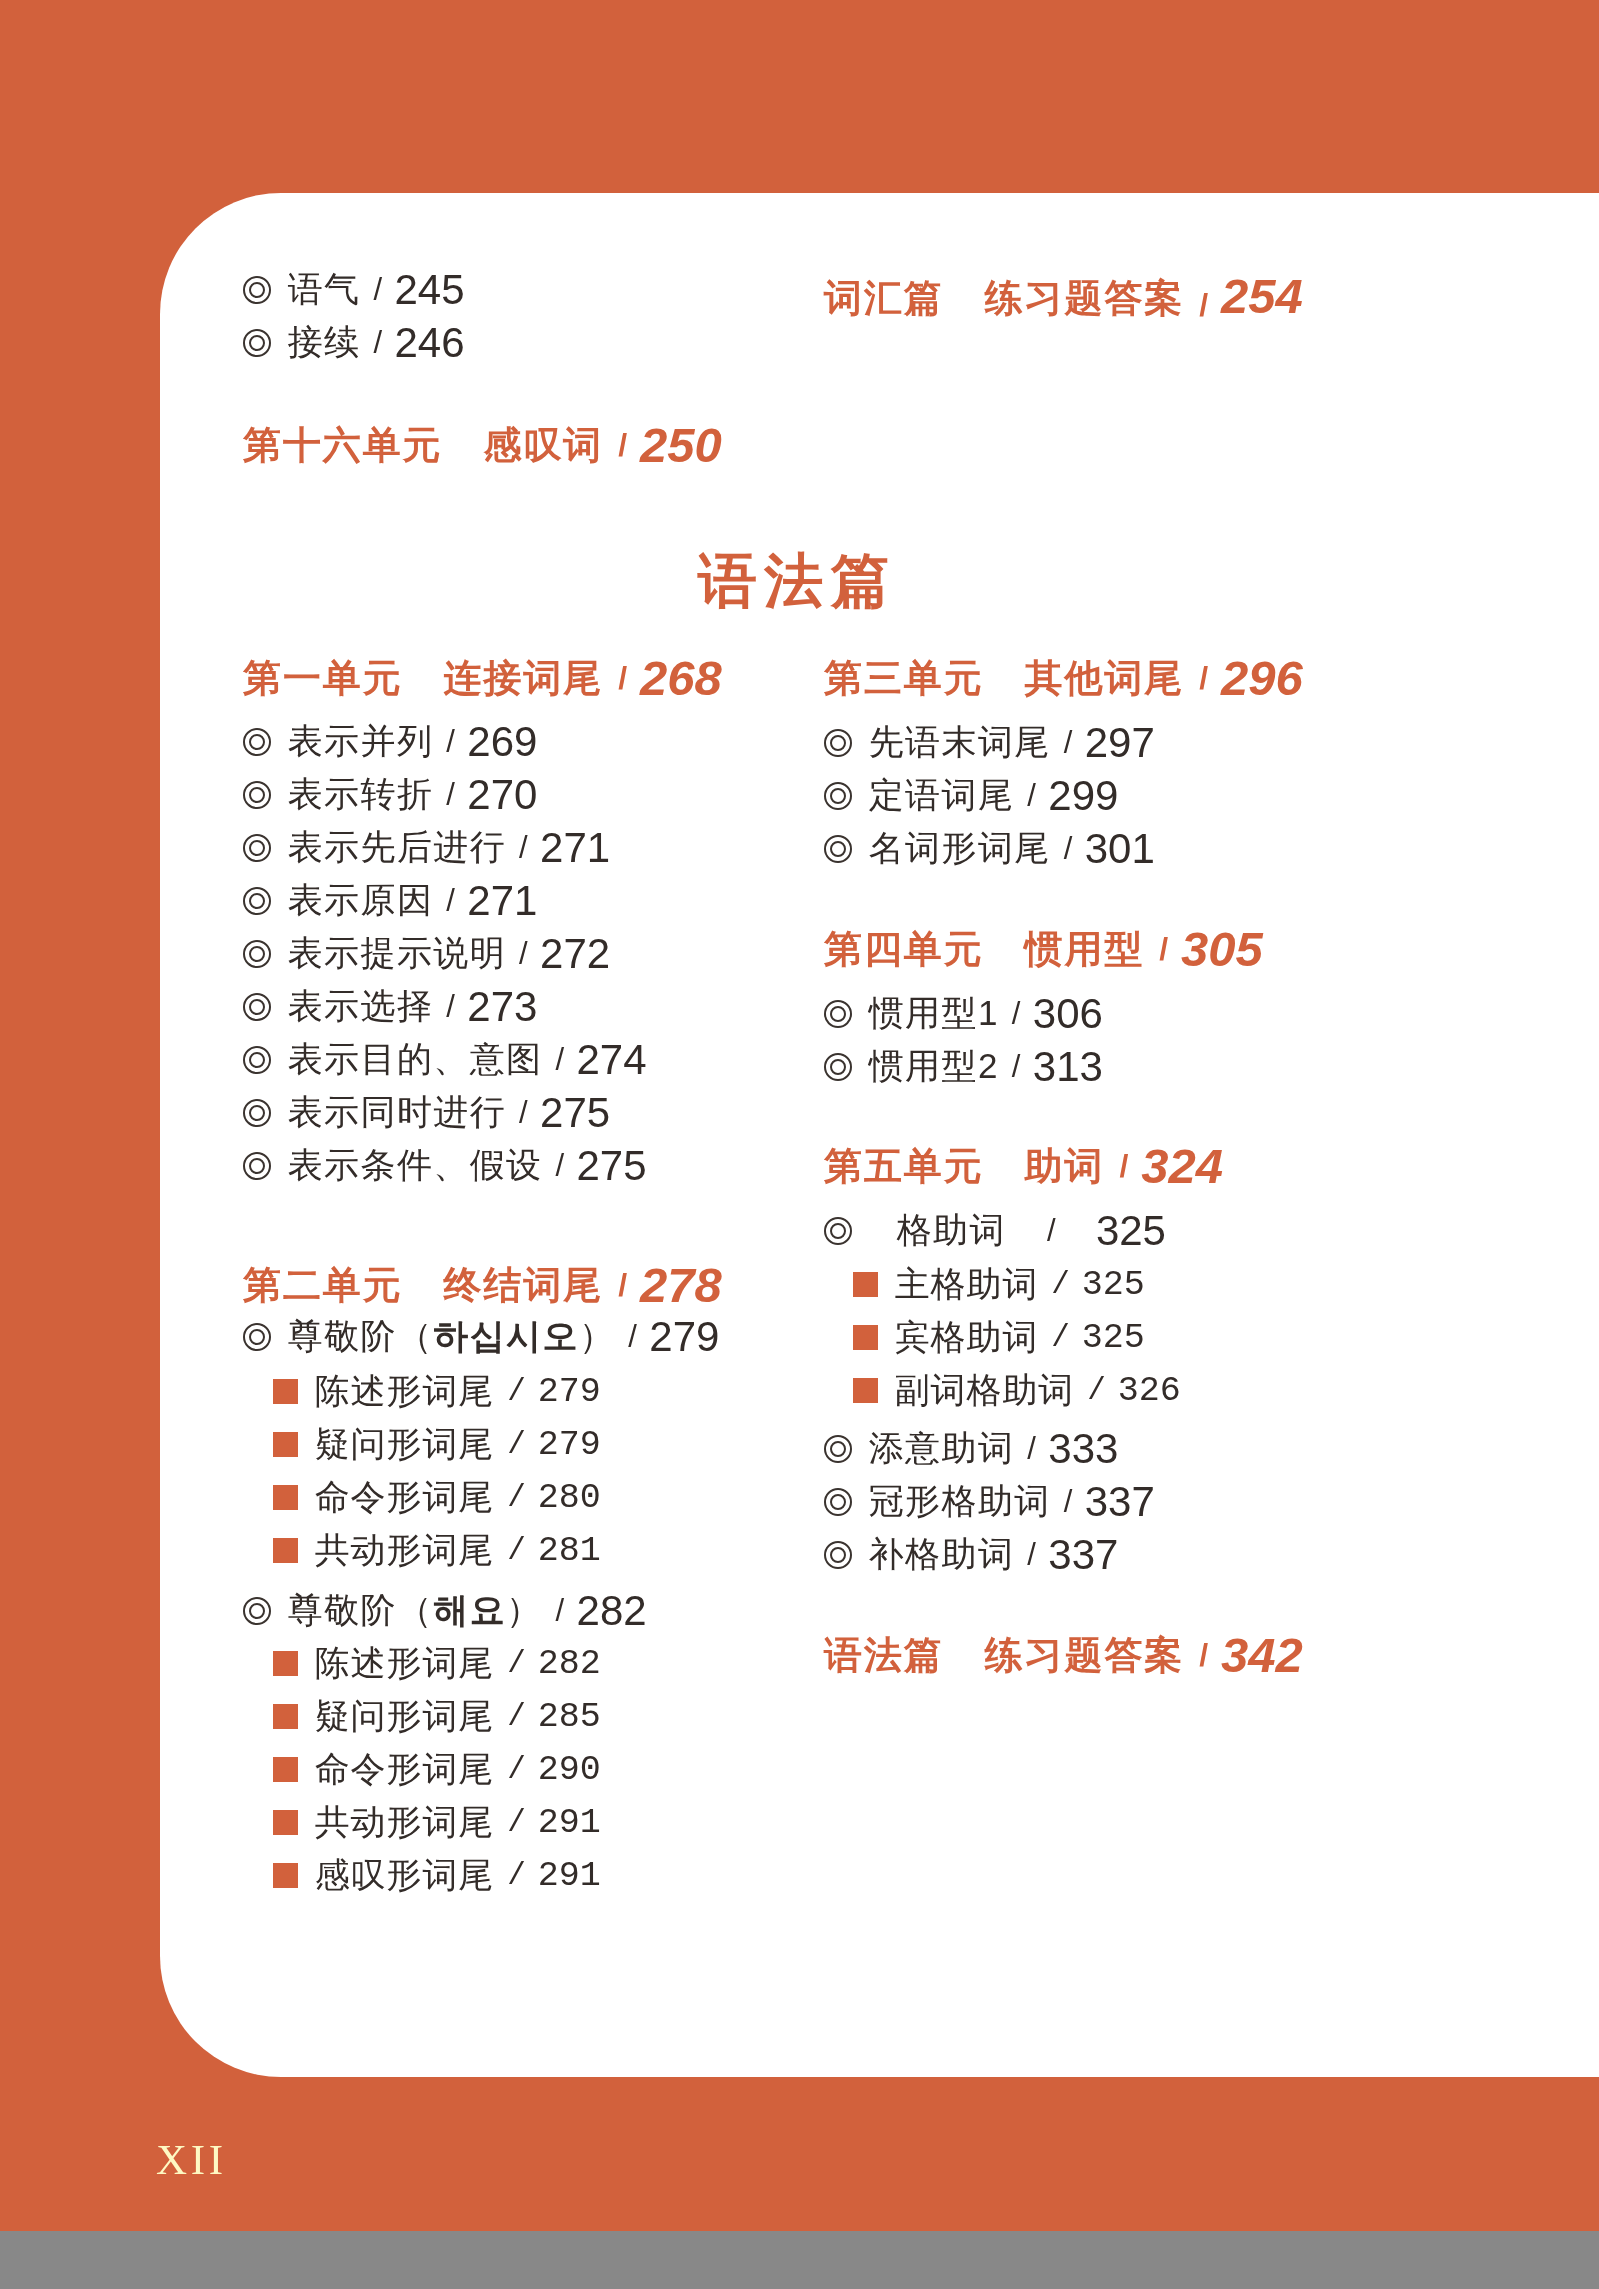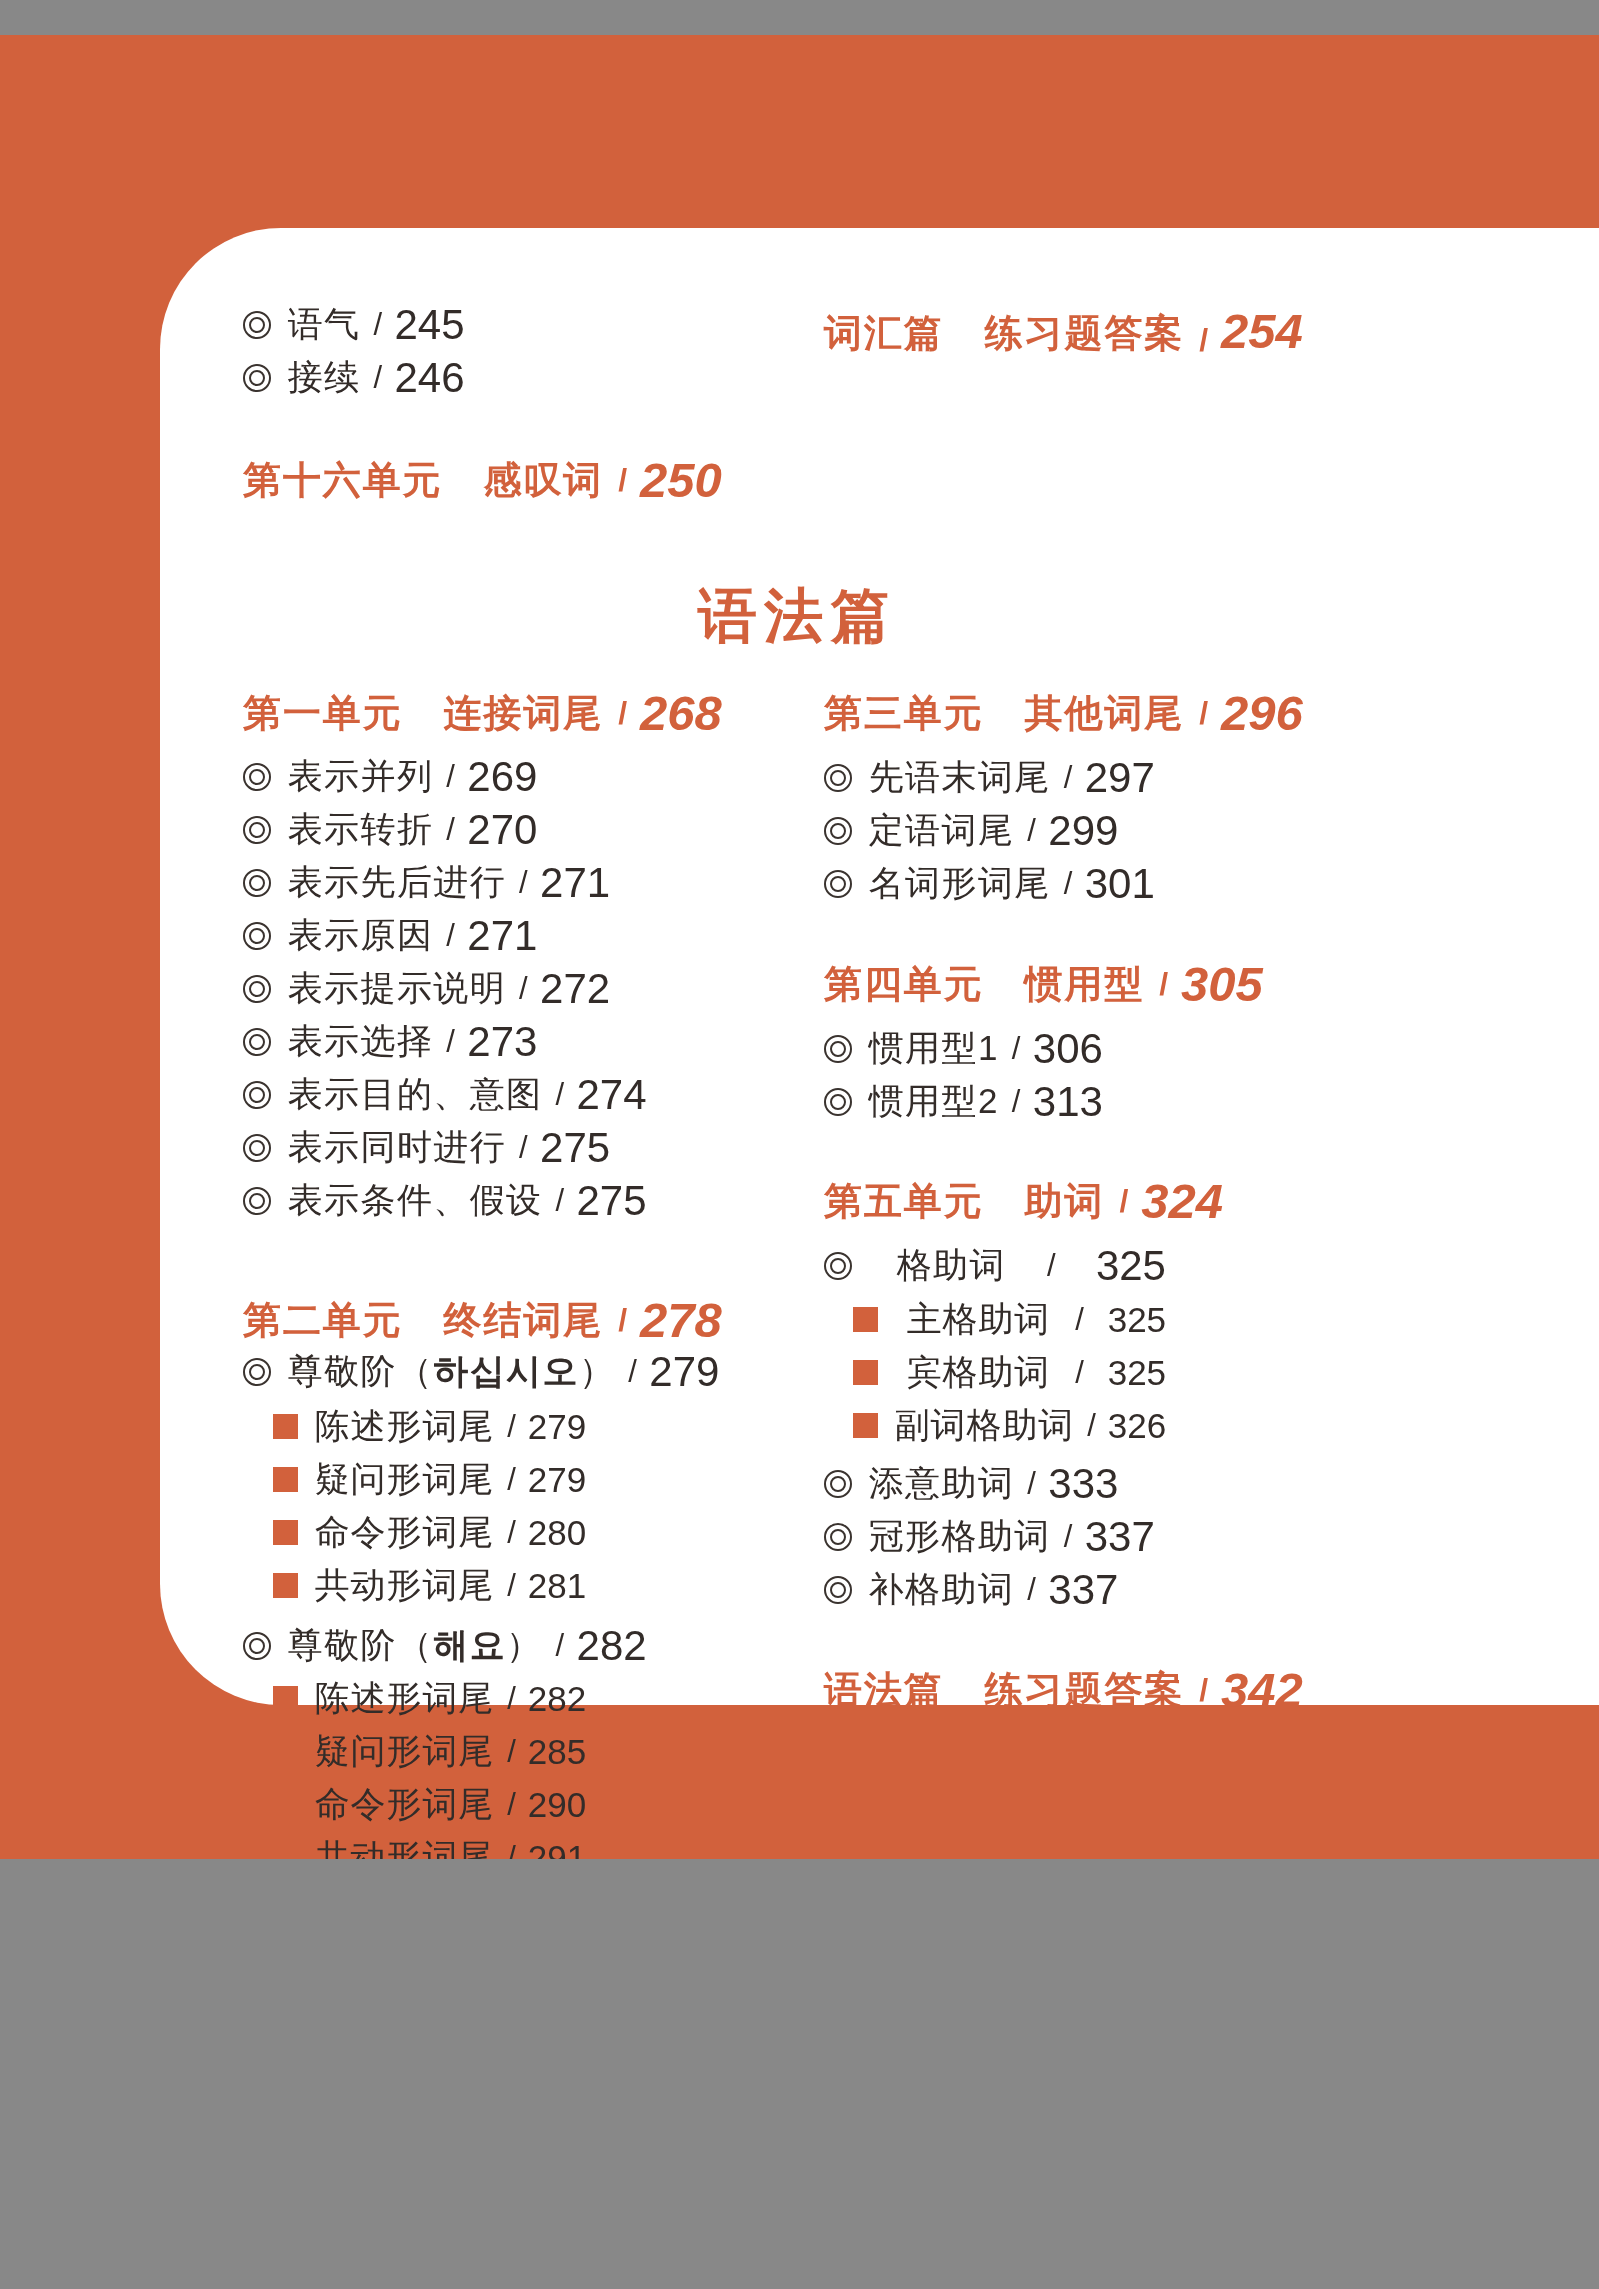--- a/index.html
+++ b/index.html
@@ -6,25 +6,24 @@
     --accent-orange: #D2613C;
     --text-dark: #332C29;
     --bullet-dark: #3A332F;
     --sheet-white: #FFFFFF;
   }
   * { margin: 0; padding: 0; box-sizing: border-box; }
   body { background: #888; }
   .page {
     position: relative;
     width: 1599px;
-    height: 1824px;
+    height: 2231px;
     background: var(--accent-orange);
     overflow: hidden;
     font-family: "Liberation Sans", sans-serif;
-    margin-top: 35px;
   }
   .sheet {
     position: absolute;
     left: 160px; top: 193px; right: 0; bottom: 154px;
     background: var(--sheet-white);
     border-radius: 121px 0 0 121px;
   }
   .block { position: absolute; }
 
   
@@ -54,21 +53,21 @@
     border-radius: 50%;
   }
   .sq {
     width: 25px; height: 25px;
     background: var(--accent-orange);
     margin-right: 16.7px;
     flex: none;
   }
   .row .sep { font-size: 31px; margin: 0 11px 0 13px; color: var(--text-dark); }
   .row .num { font-size: 42px; letter-spacing: 0; }
-  .row.serif { font-family: Liberation Sans, sans-serif; letter-spacing: 0.9px; justify-content: space-between; }
+  .row.serif { font-family: Liberation Mono, monospace; letter-spacing: 0.9px; }
   .row.serif .num { font-size: 35px; }
   .kr { font-weight: bold; }
 
   
   .hdr {
     display: flex;
     align-items: center;
     height: 58px;
     font-weight: bold;
     font-size: 38px;

